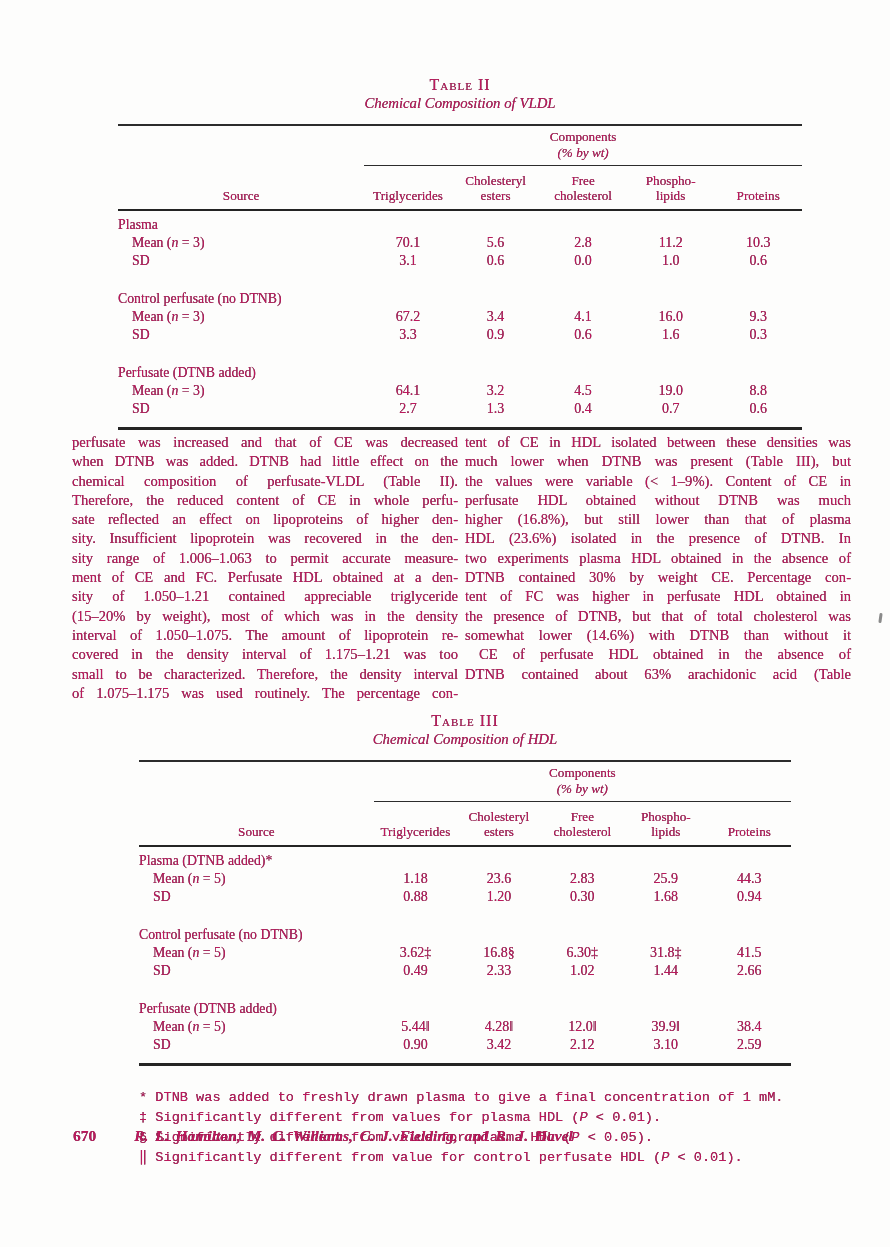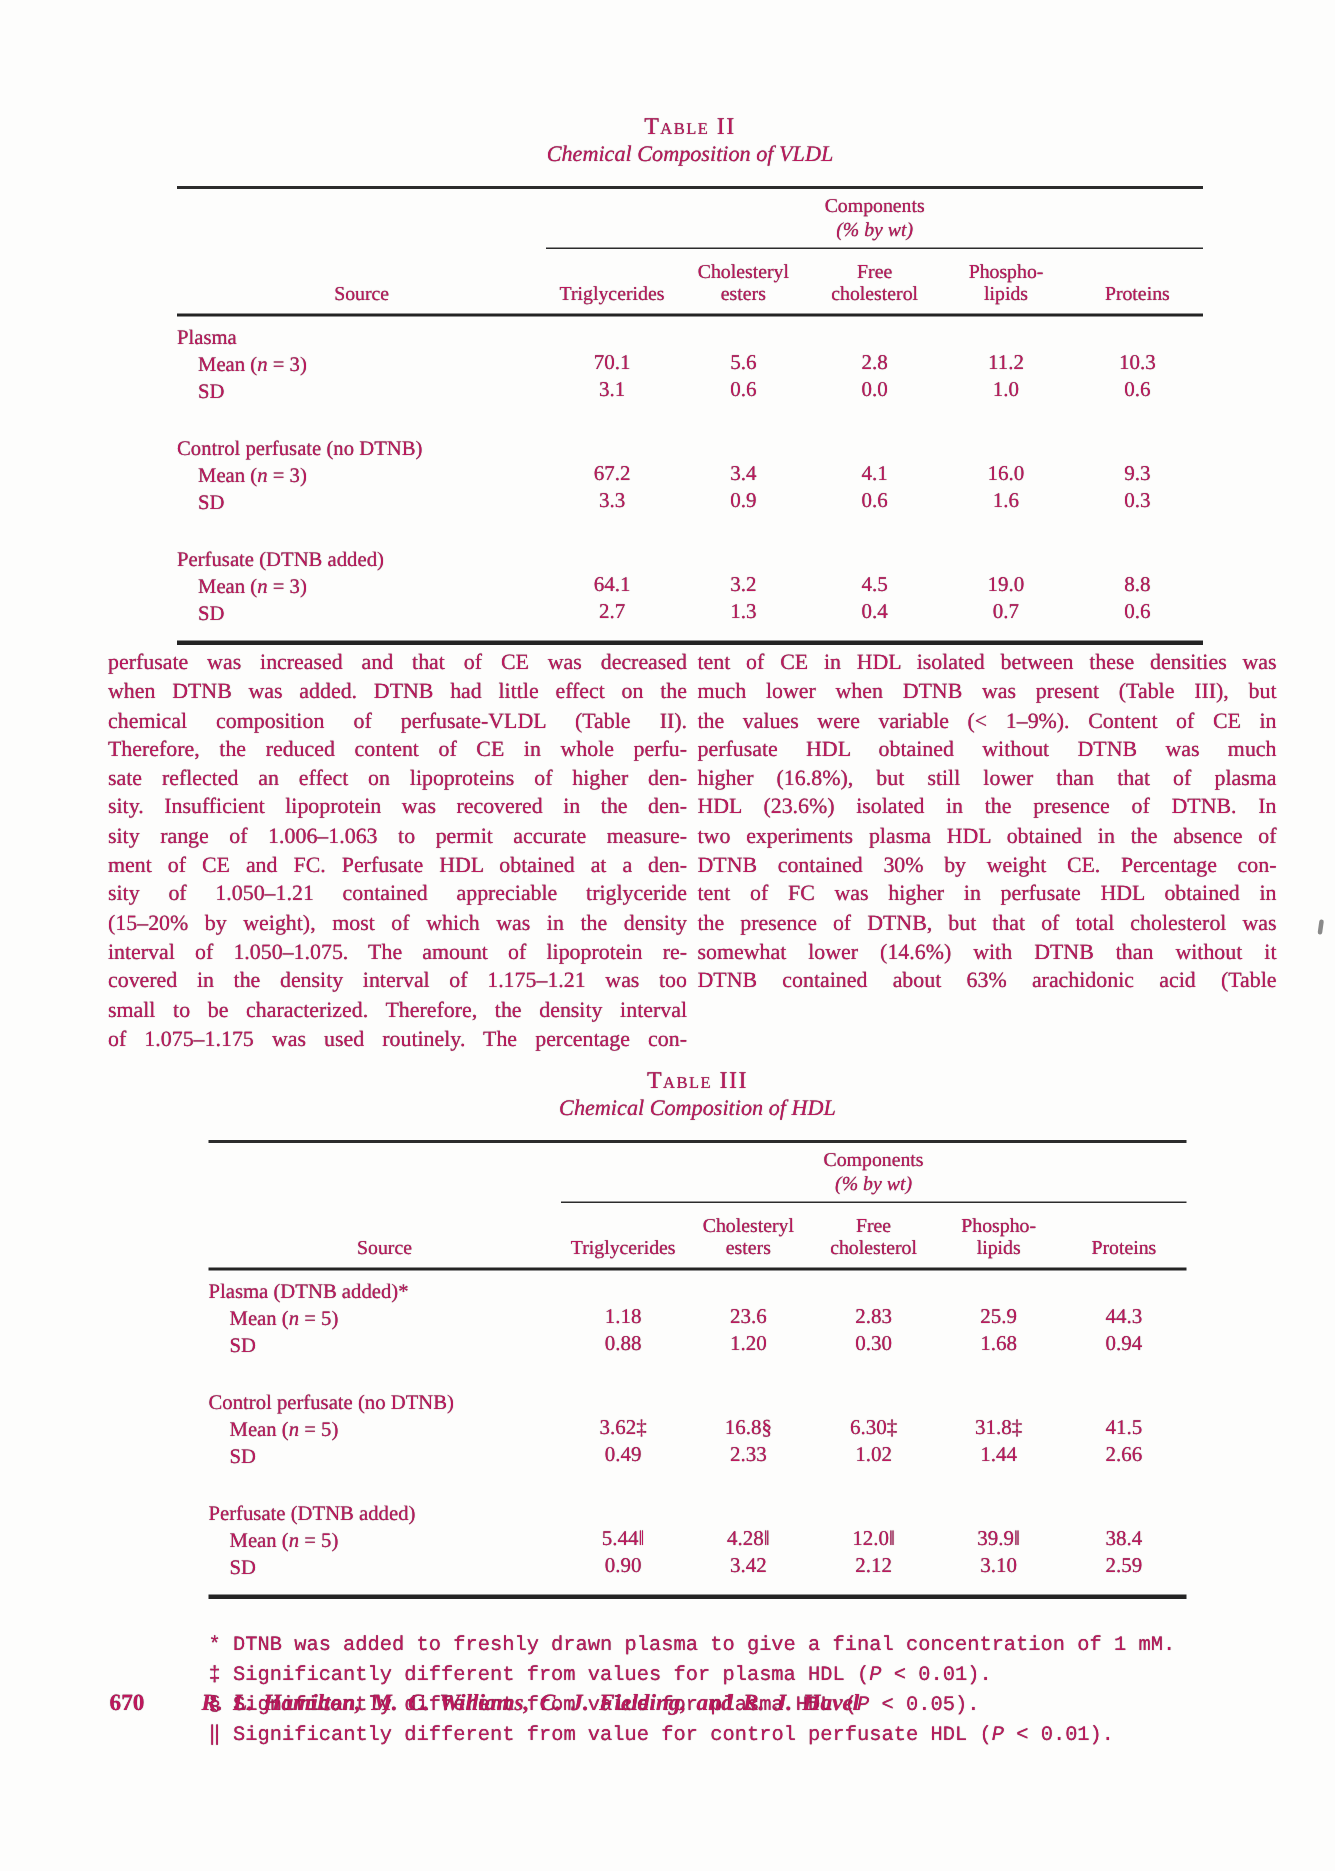--- a/index.html
+++ b/index.html
@@ -229,20 +229,21 @@
         <div class="line">much lower when DTNB was present (Table III), but</div>
         <div class="line">the values were variable (&lt; 1–9%). Content of CE in</div>
         <div class="line">perfusate HDL obtained without DTNB was much</div>
         <div class="line">higher (16.8%), but still lower than that of plasma</div>
         <div class="line">HDL (23.6%) isolated in the presence of DTNB. In</div>
         <div class="line">two experiments plasma HDL obtained in the absence of</div>
         <div class="line">DTNB contained 30% by weight CE. Percentage con-</div>
         <div class="line">tent of FC was higher in perfusate HDL obtained in</div>
         <div class="line">the presence of DTNB, but that of total cholesterol was</div>
         <div class="line">somewhat lower (14.6%) with DTNB than without it</div>
+        <div class="line indent">CE of perfusate HDL obtained in the absence of</div>
         <div class="line">DTNB contained about 63% arachidonic acid (Table</div>
       </div>
   </div>
 
   <section class="table-block" id="table3-block">
     <div class="t-caption">
       <div class="t-caption-label">Table III</div>
       <div class="t-caption-title">Chemical Composition of HDL</div>
     </div>
     <div class="t-core">

